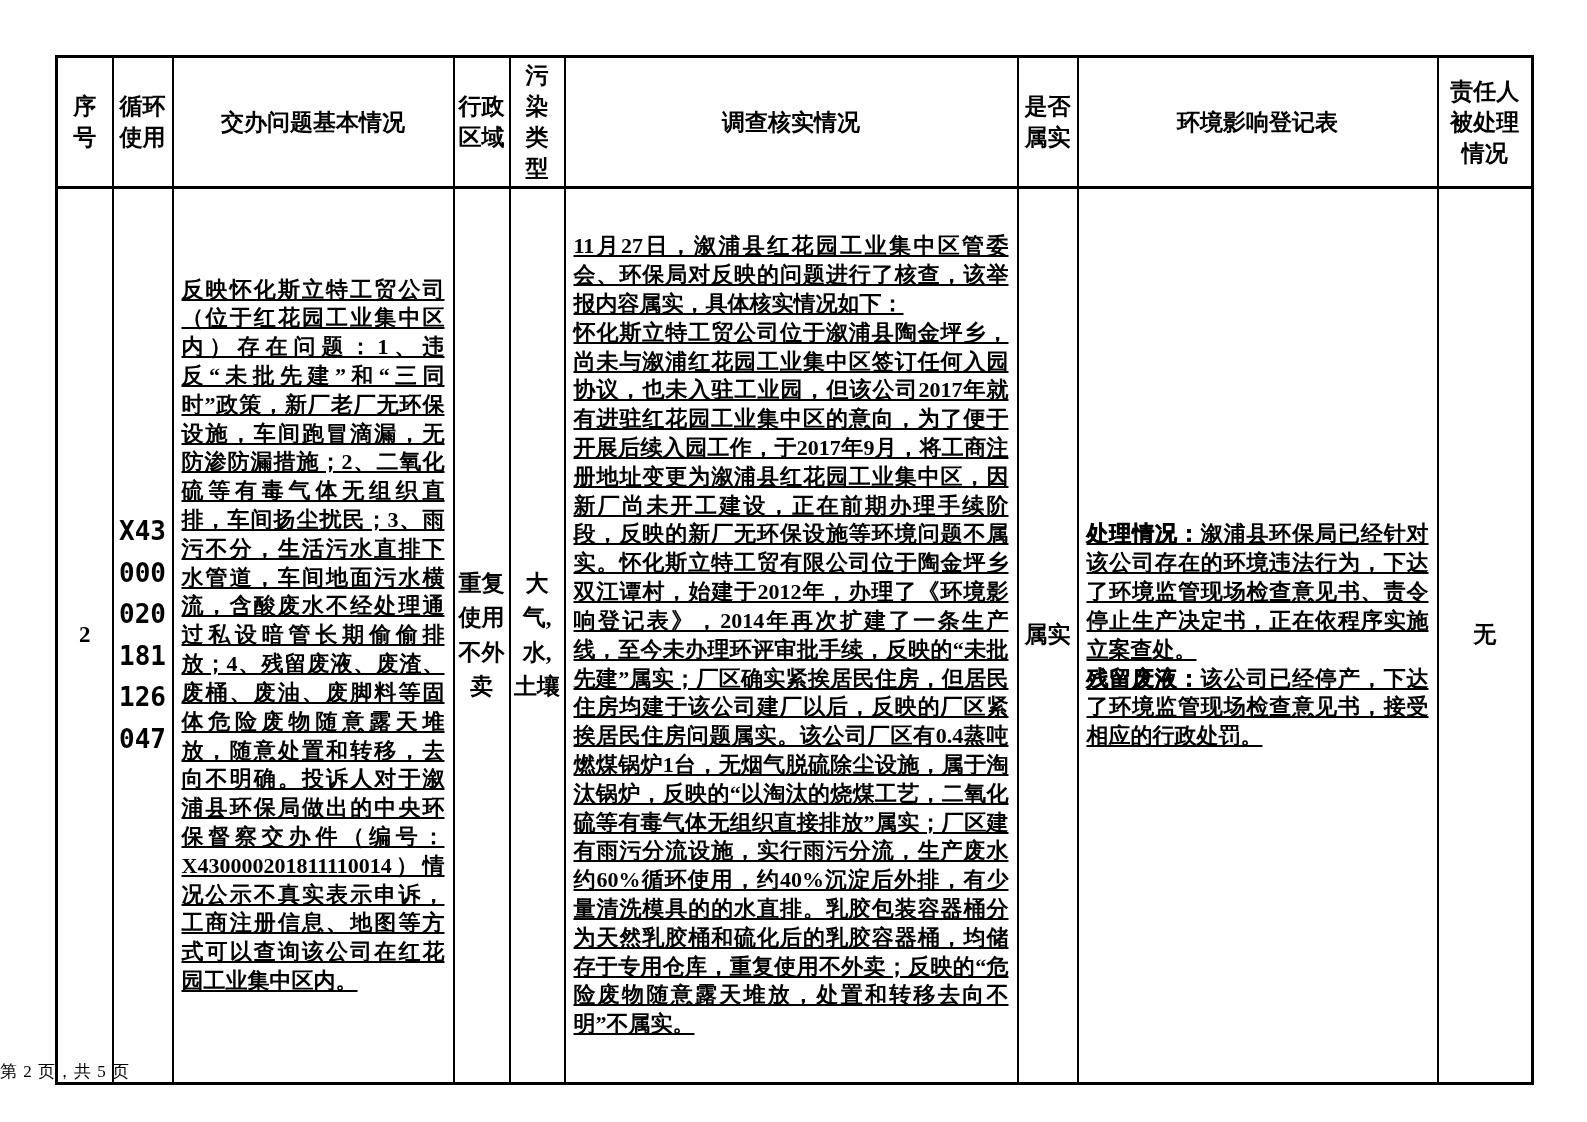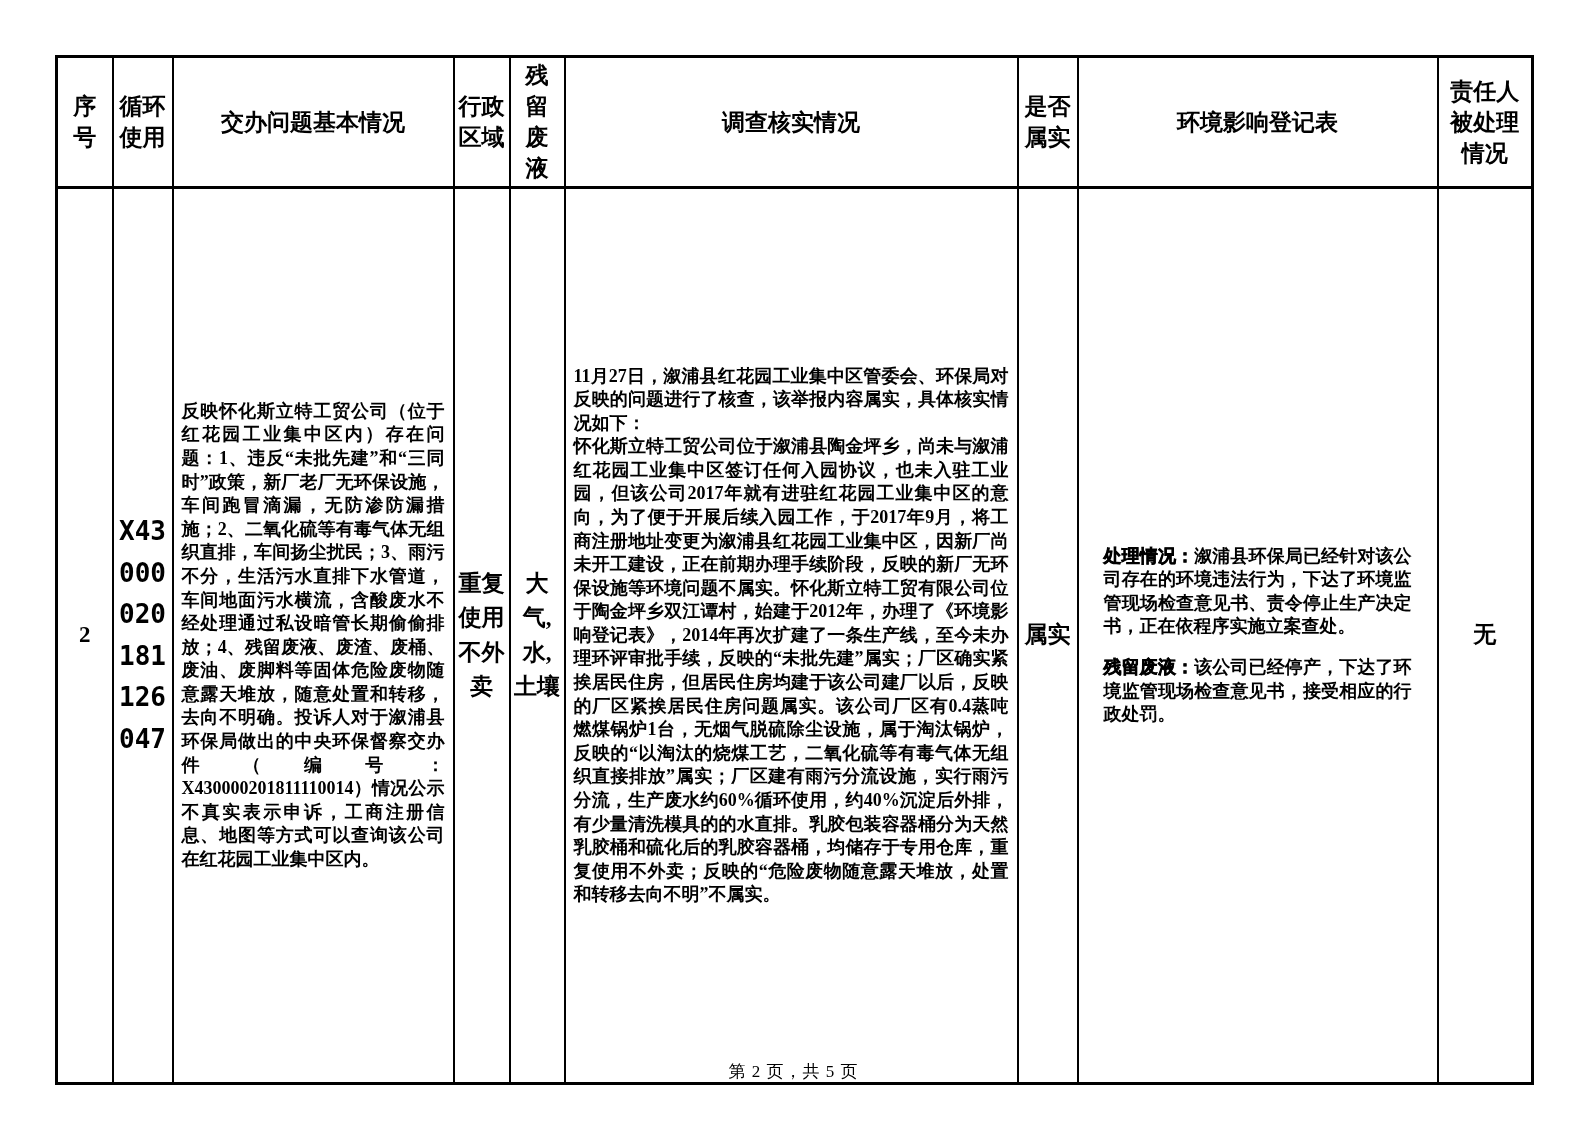--- a/index.html
+++ b/index.html
@@ -38,29 +38,29 @@
   td.case-no {
     word-break: break-all;
     font-family: "DejaVu Sans Mono", monospace;
     font-size: 26px; line-height: 1.6;
     padding: 1px;
   }
   td.pollution { word-break: break-all; }
   td.text {
     vertical-align: middle;
     text-align: justify;
-    font-size: 18px; line-height: 1.31;
+    font-size: 22px; line-height: 1.31;
     padding: 6px 8px;
+    text-decoration: underline;
   }
   td.prewrap { white-space: pre-wrap; }
-  td p { margin: 17px; }
+  td p { margin: 0; }
   .label { font-weight: bold; -webkit-text-stroke: 0.6px #000; }
   .footer {
     position: absolute; left: 0; right: 0; top: 1060px;
-    text-align: center;
     font-size: 17px; font-weight: normal;
     letter-spacing: 1px;
     color: #000;
   }
 </style>
 </head>
 <body>
 
 <table class="doc-table">
   <colgroup>
@@ -73,21 +73,21 @@
     <col style="width:60px">
       <col style="width:360px">
       <col style="width:95px">
   </colgroup>
   <thead>
     <tr>
       <th>序号</th>
       <th>循环使用</th>
       <th>交办问题基本情况</th>
       <th>行政区域</th>
-      <th>残留废液</th>
+      <th>污染类型</th>
       <th>调查核实情况</th>
       <th>是否属实</th>
       <th>环境影响登记表</th>
       <th>责任人被处理情况</th>
     </tr>
   </thead>
   <tbody>
     <tr>
       <td class="center">2</td>
       <td class="center case-no">X43000020181126047</td>

